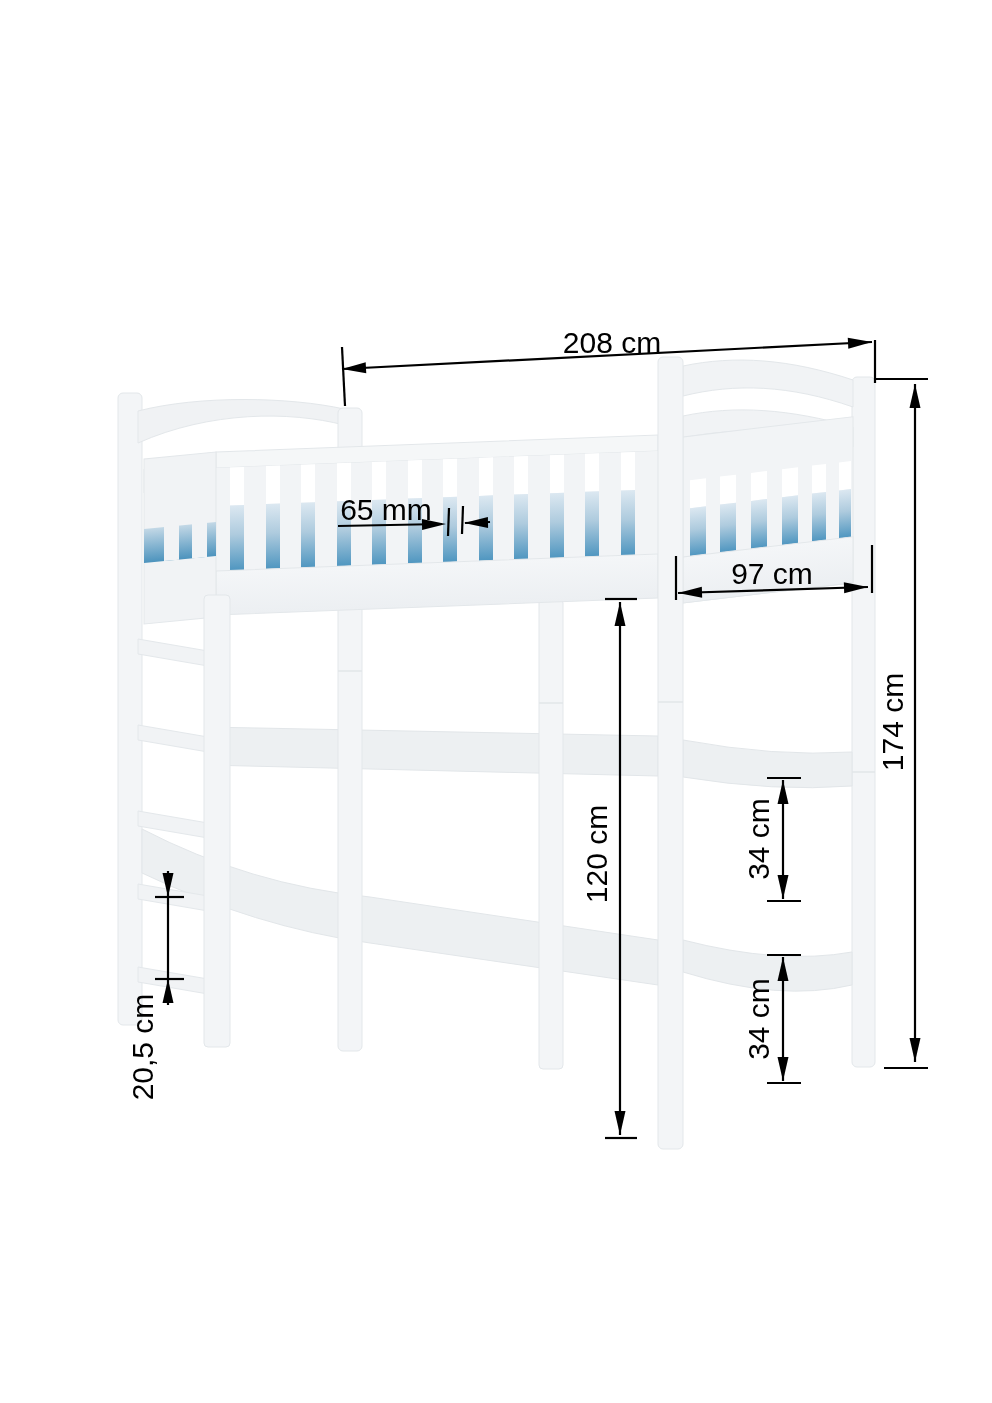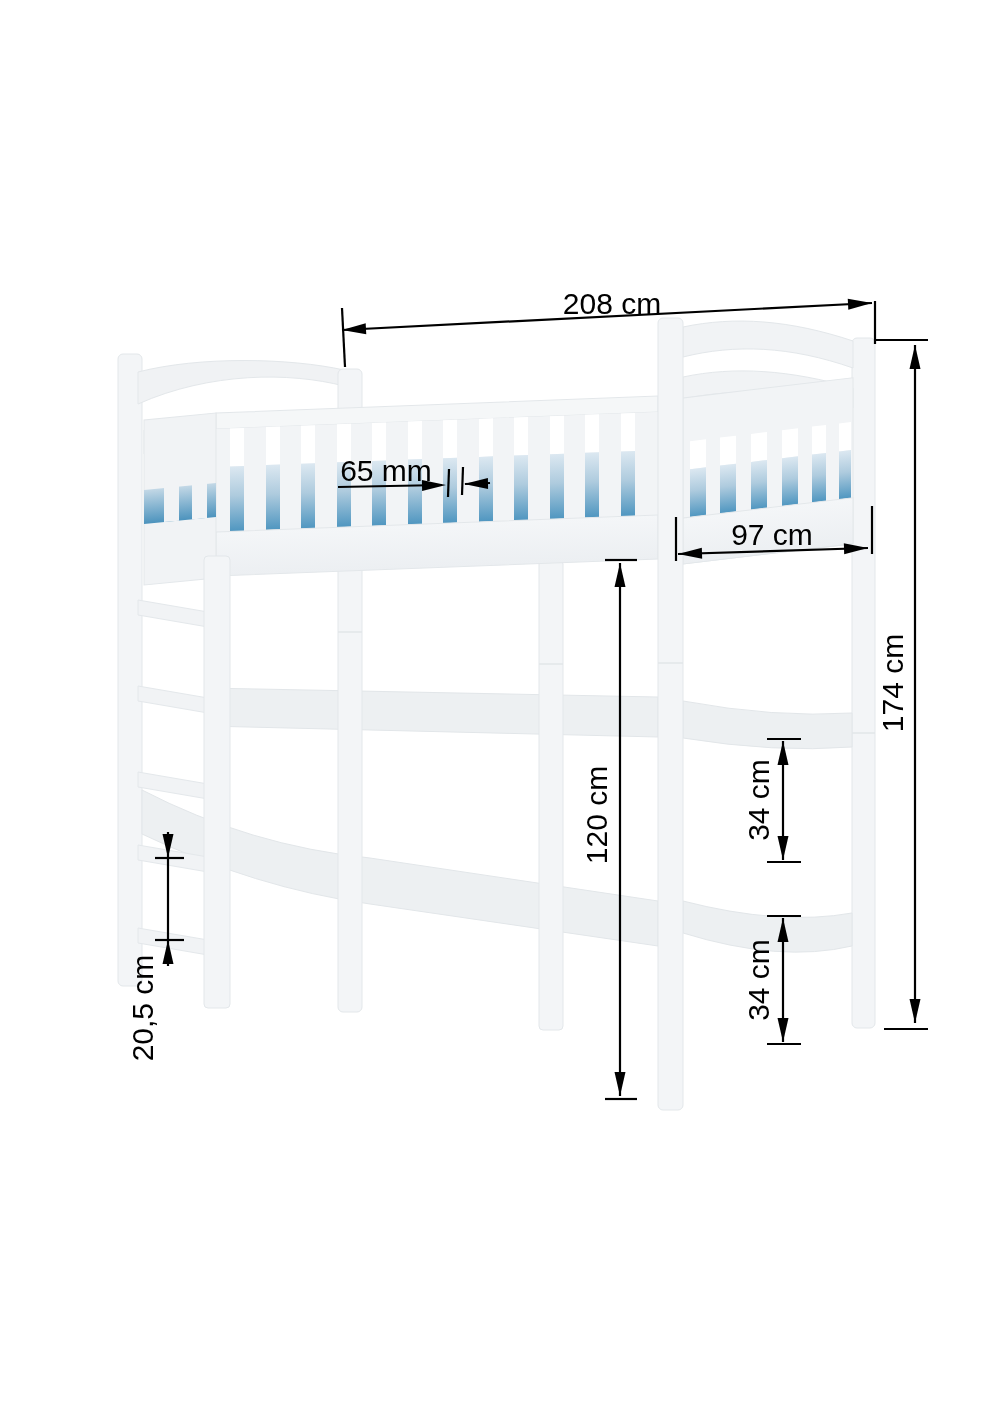--- a/index.html
+++ b/index.html
@@ -1,16 +1,16 @@
 <!DOCTYPE html>
 <html><head>
 <meta charset="utf-8">
 <style>
   html,body{margin:0;padding:0;background:#ffffff;}
-  .page{width:992px;height:1153px;position:relative;background:#22c55e;overflow:hidden;}
+  .page{width:992px;height:1153px;position:relative;background:#22c55e;overflow:hidden;margin-top:39px;}
   svg{display:block;}
   .dim-text{font-family:"Liberation Sans","DejaVu Sans",sans-serif;font-size:30px;fill:#000;}
 </style>
 </head>
 <body>
 
 <div class="page">
 <svg width="992" height="1403" viewBox="0 0 992 1403">
   <defs>
     <linearGradient id="blueGrad" x1="0" y1="0" x2="0" y2="1">

